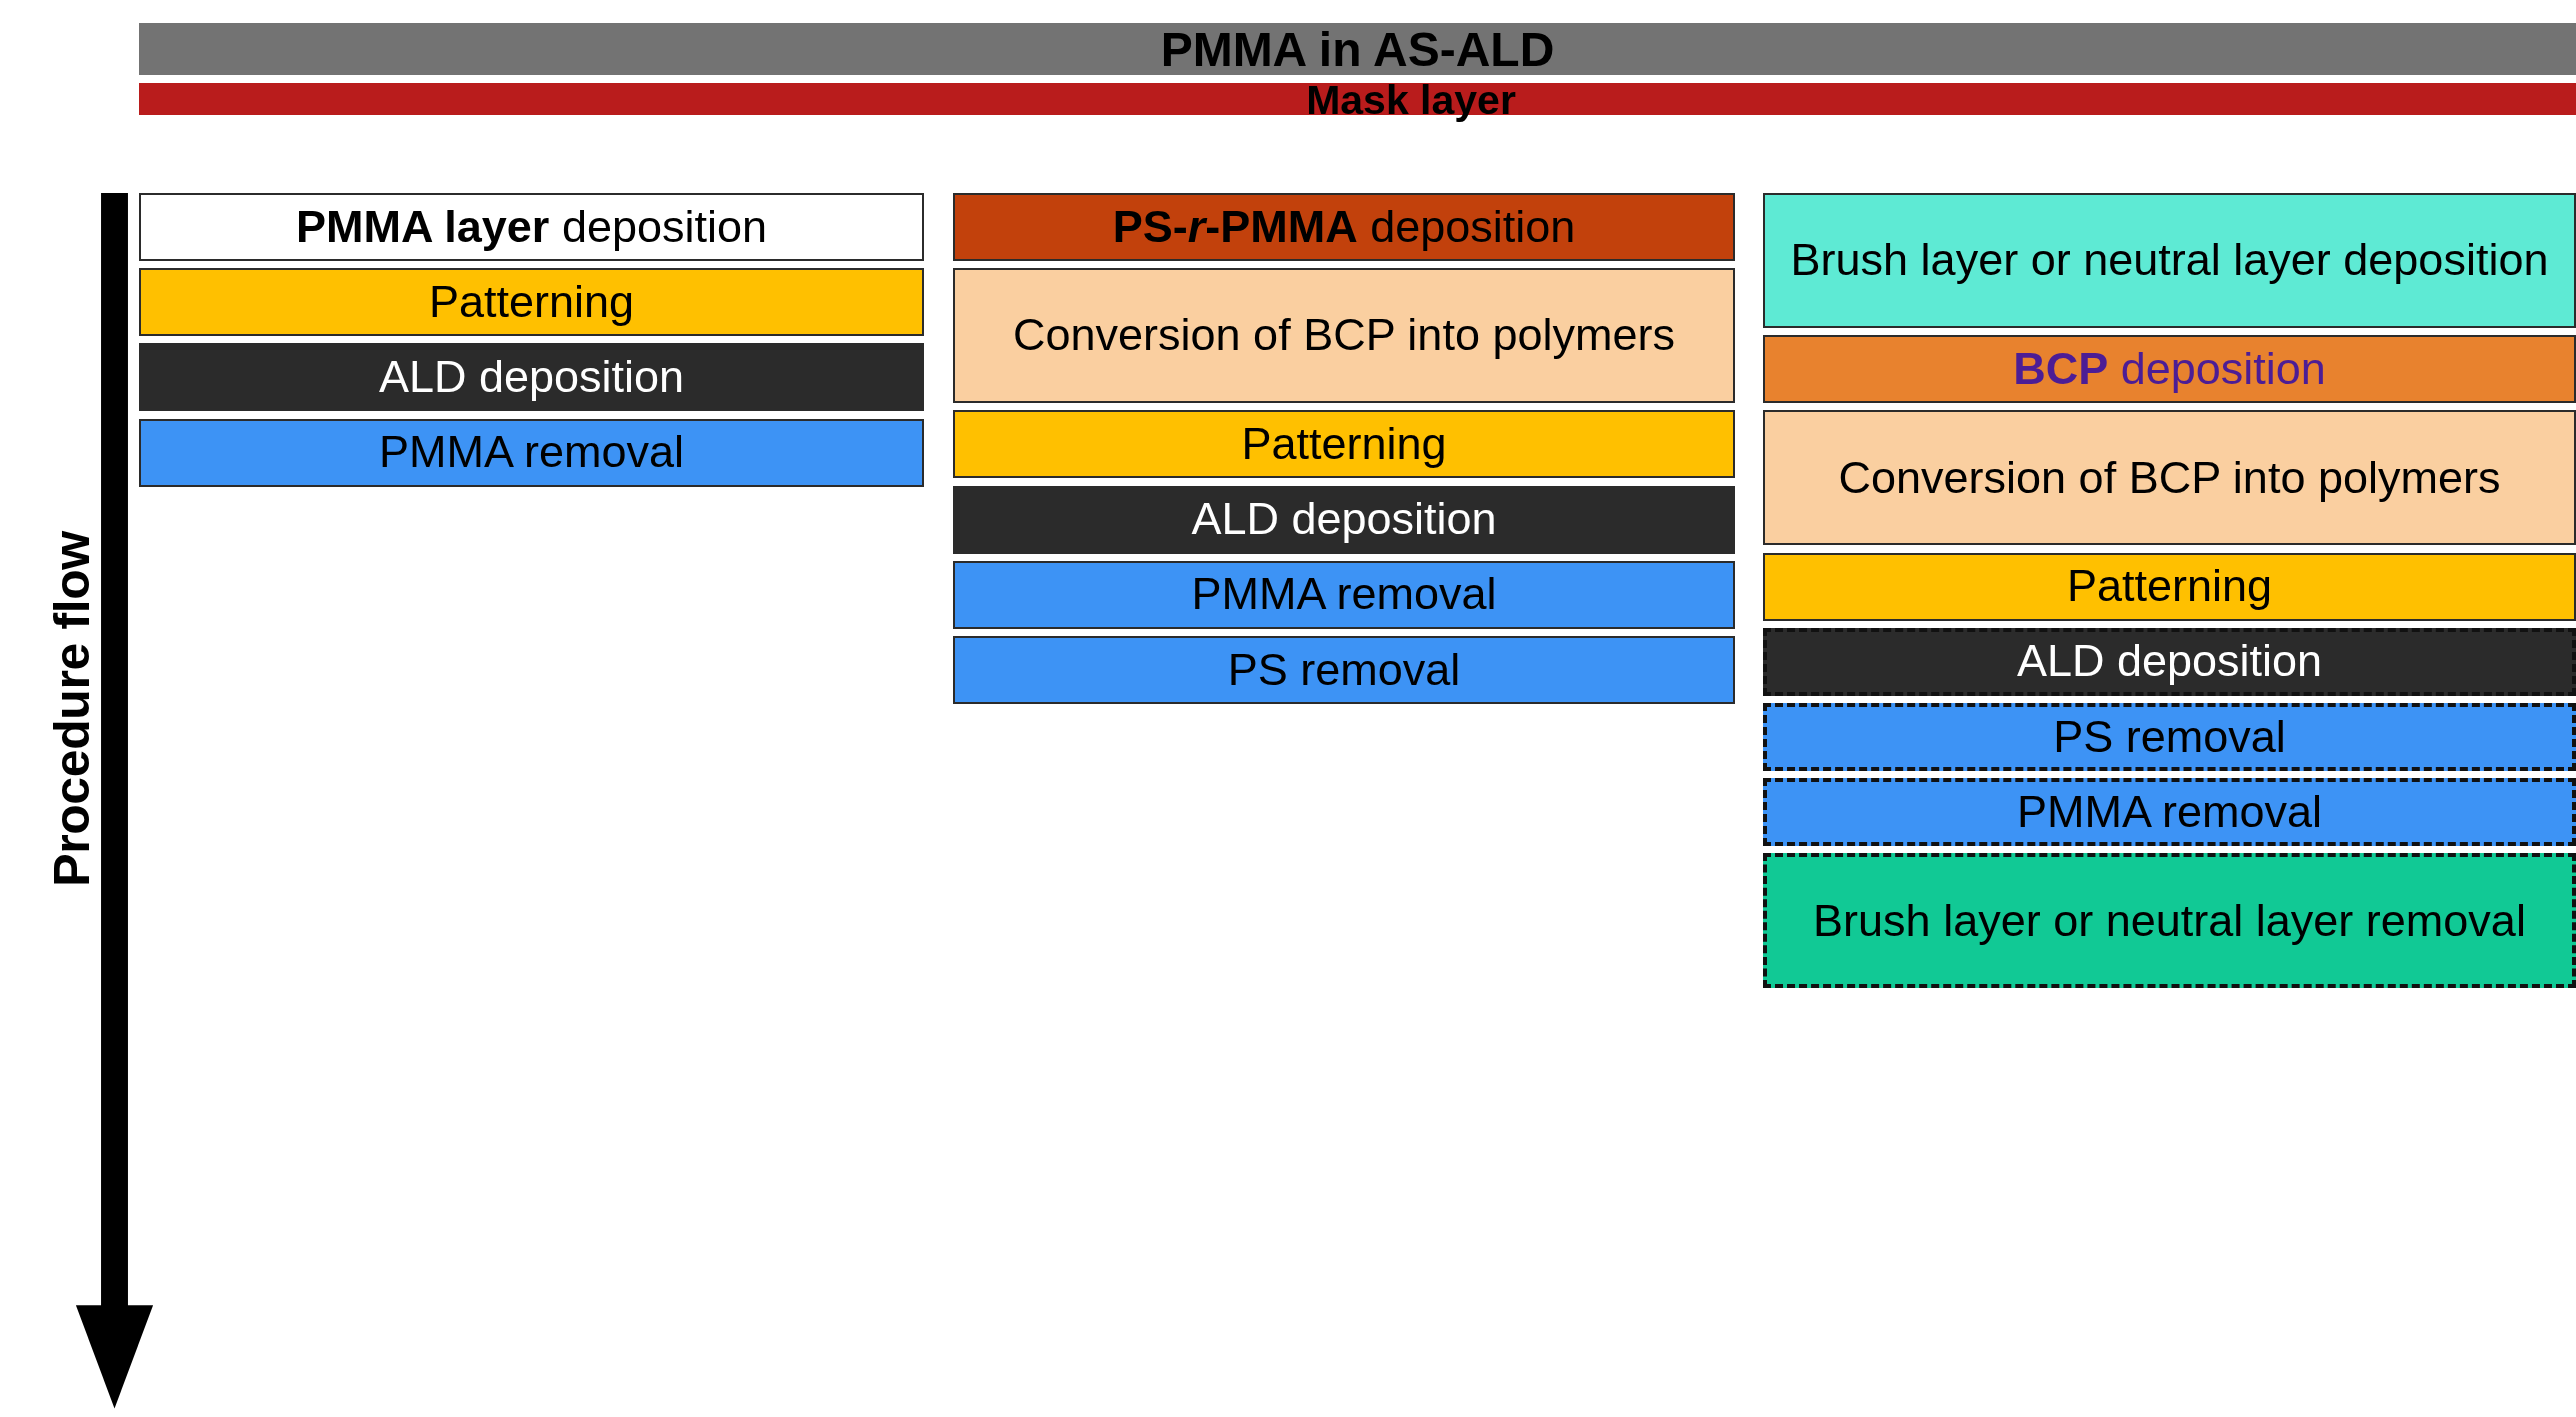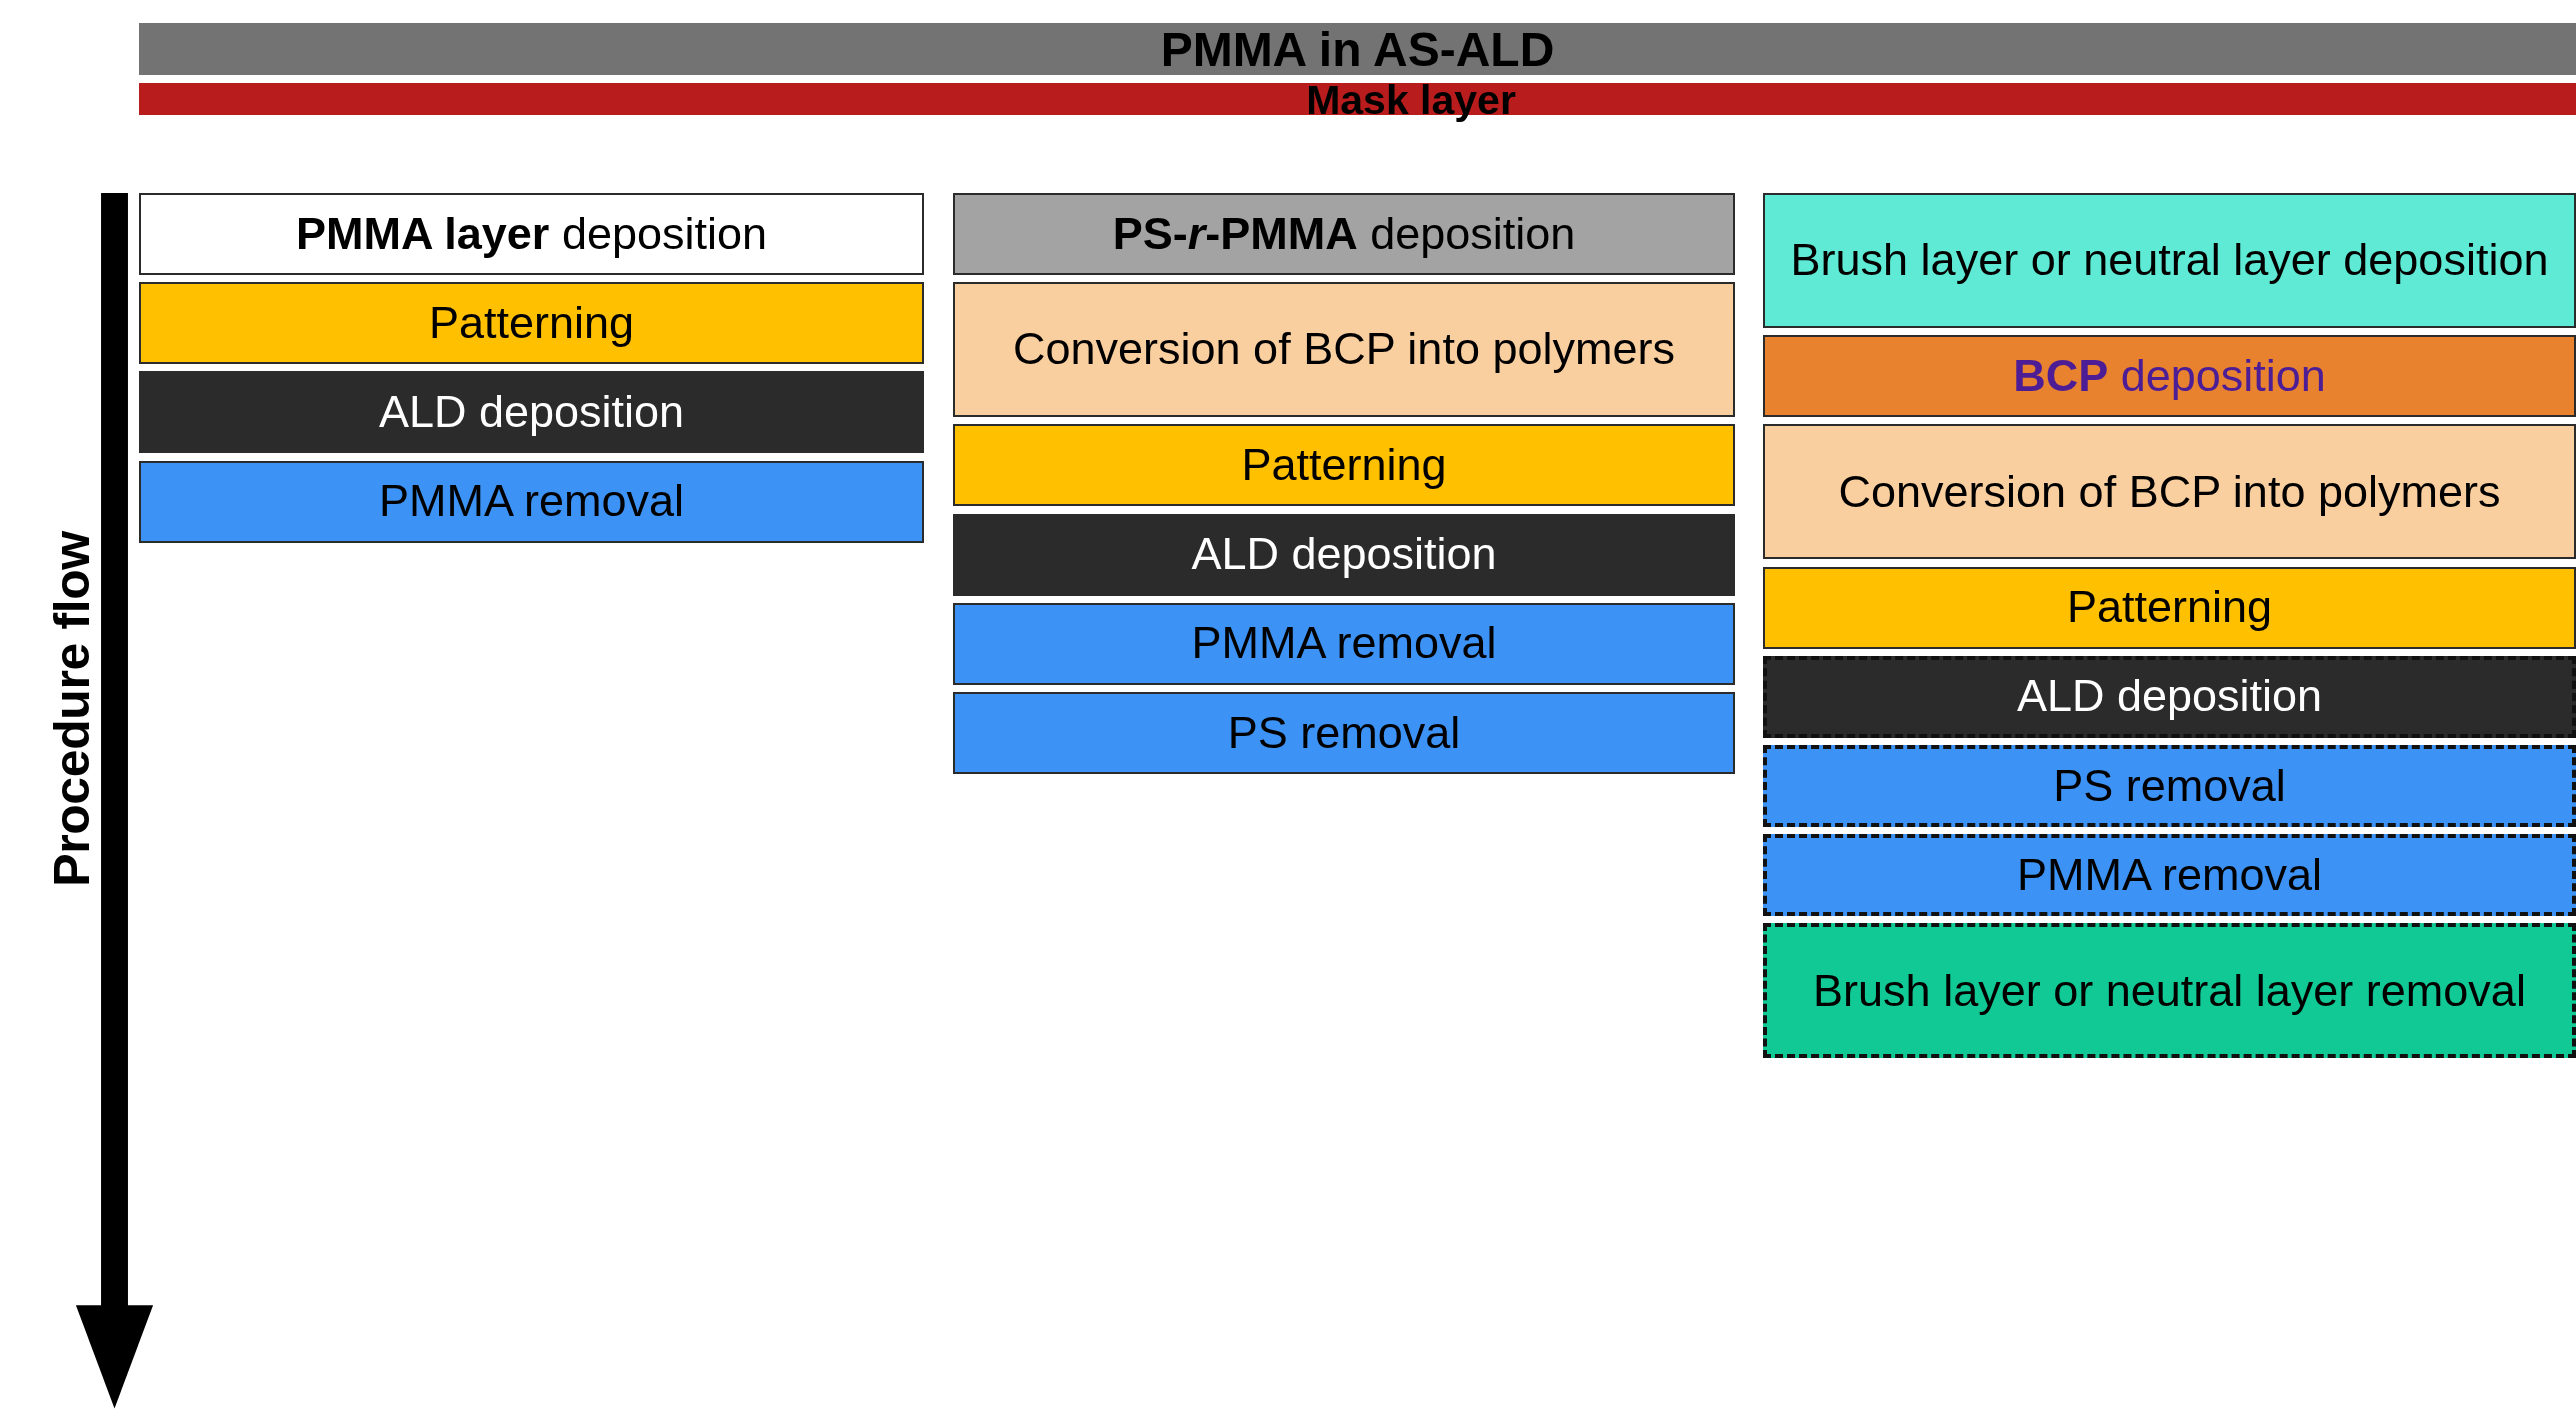--- a/index.html
+++ b/index.html
@@ -65,21 +65,21 @@
     padding:0 12.6px;
     line-height:1.08;
   }
   .step.solid{border-style:solid;}
   .step.dashed{border:4.5px dashed #111;}
   .step.dark{color:#ffffff;}
   .step b{font-weight:bold;}
   .step i{font-style:italic;}
 
   
-  .h1{height:82px;}
+  .h1{height:68px;}
   .h2{height:135px;}
 </style>
 </head>
 <body>
 
 <div id="root">
 
   <div class="hdr-bar" id="hdr-title">
     <span>PMMA in AS-ALD</span>
   </div>
@@ -103,21 +103,21 @@
         <span>Patterning</span>
       </div>
       <div class="step solid h1 dark" style="background: rgb(43, 43, 43); color: rgb(255, 255, 255);">
         <span>ALD deposition</span>
       </div>
       <div class="step solid h1" style="background: rgb(61, 147, 245); color: rgb(0, 0, 0);">
         <span>PMMA removal</span>
       </div>
     </div>
   <div class="column" id="col-1">
-      <div class="step solid h1" style="background: #a3a3a3; color: rgb(0, 0, 0);">
+      <div class="step solid h1" style="background: #c2410c; color: rgb(0, 0, 0);">
         <span><b>PS-<i>r</i>-PMMA</b> deposition</span>
       </div>
       <div class="step solid h2" style="background: rgb(250, 207, 160); color: rgb(0, 0, 0);">
         <span>Conversion of BCP into polymers</span>
       </div>
       <div class="step solid h1" style="background: rgb(255, 192, 0); color: rgb(0, 0, 0);">
         <span>Patterning</span>
       </div>
       <div class="step solid h1 dark" style="background: rgb(43, 43, 43); color: rgb(255, 255, 255);">
         <span>ALD deposition</span>

